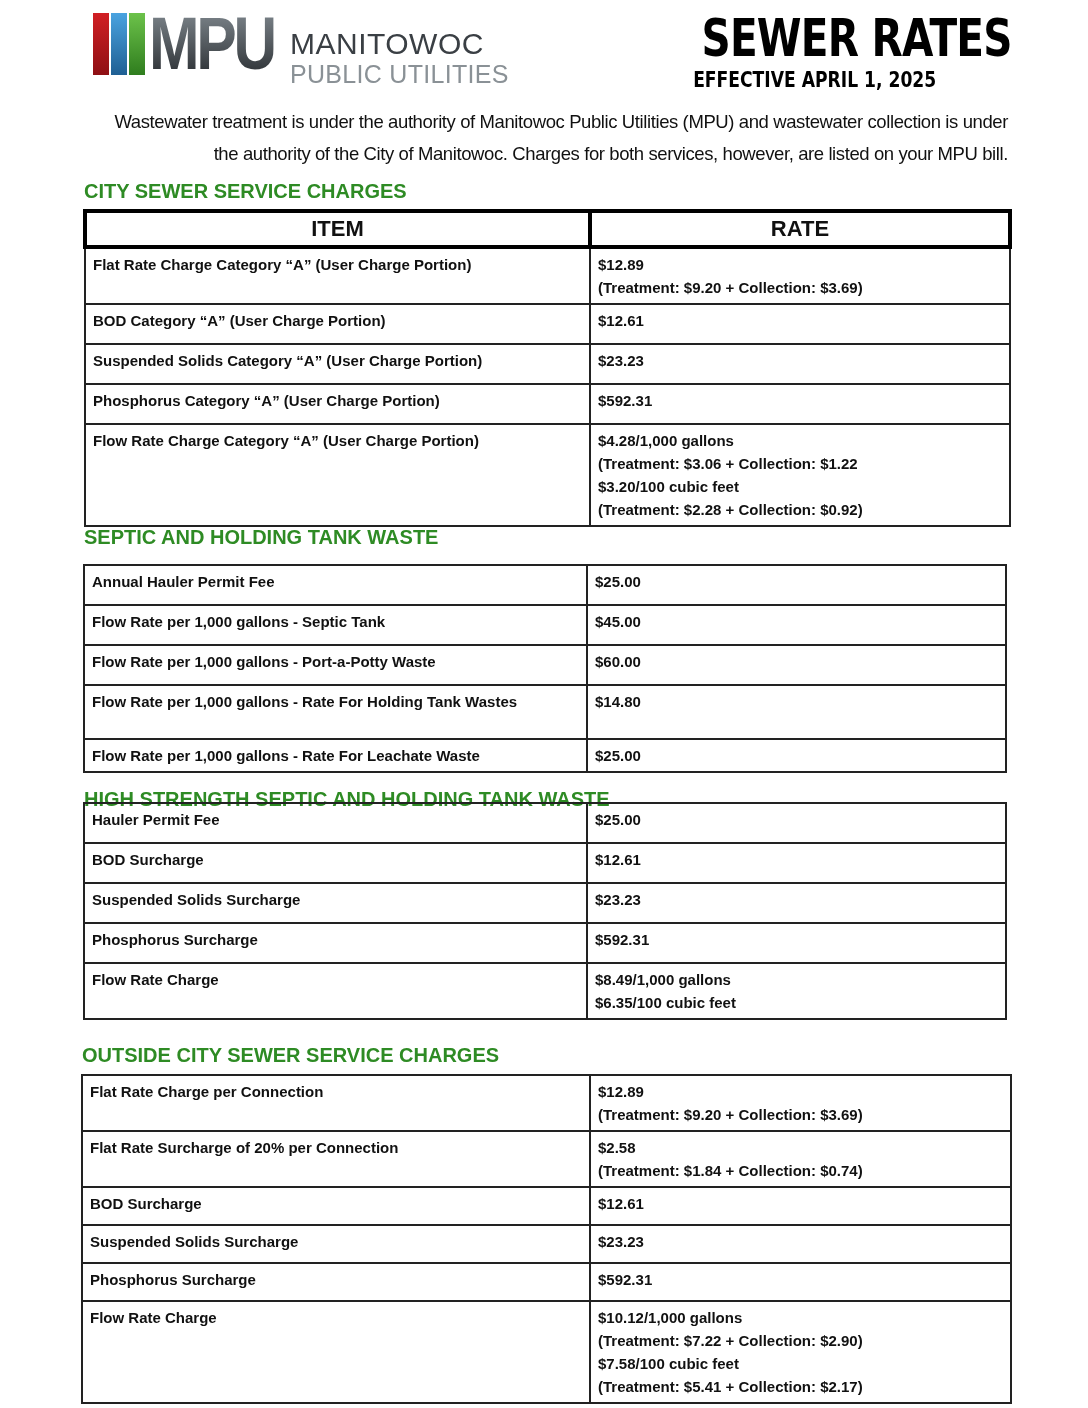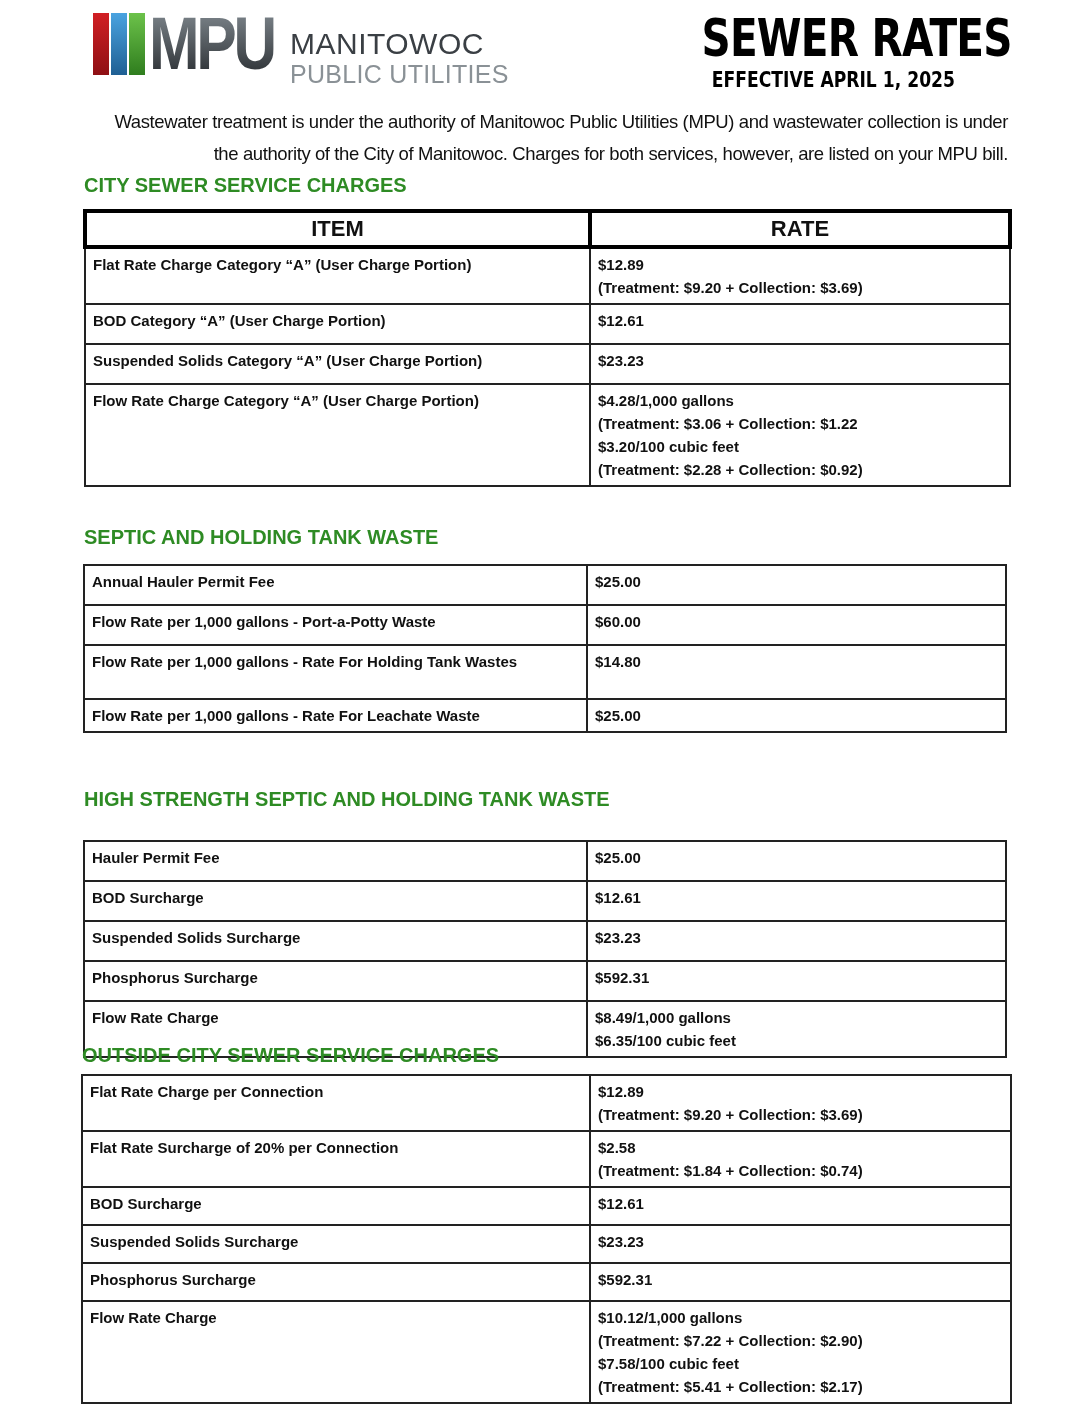--- a/index.html
+++ b/index.html
@@ -4,21 +4,21 @@
 <style>
   html, body { margin: 0; padding: 0; background: #ffffff; }
   body { width: 1088px; height: 1408px; position: relative; font-family: "Liberation Sans", sans-serif; color: #111; overflow: hidden; }
   .logo { position: absolute; left: 93px; top: 12px; height: 64px; display: flex; align-items: center; }
   .bars { display: flex; height: 62px; gap: 2px; }
   .bar { width: 16px; height: 62px; }
   .mpu-letters { font-family: "Liberation Sans", sans-serif; font-weight: 900; font-size: 74px; line-height: 62px; letter-spacing: -4px; color: #3e4347; margin-left: 4px; transform: scaleX(0.82); transform-origin: left center; background: linear-gradient(#7a8288, #2e3236); -webkit-background-clip: text; background-clip: text; -webkit-text-fill-color: transparent; }
   .logo-text { position: absolute; left: 290px; top: 28px; }
   .logo-text .l1 { font-size: 30px; line-height: 32px; color: #3a3f44; letter-spacing: 0.5px; }
   .logo-text .l2 { font-size: 25px; line-height: 28px; color: #8a9196; letter-spacing: 0.3px; }
-  .title { position: absolute; right: 76px; top: 8px; text-align: center; }
+  .title { position: absolute; right: 76px; top: 8px; text-align: left; }
   .title .t1 { font-family: "DejaVu Sans", sans-serif; font-weight: 700; font-size: 52px; line-height: 60px; letter-spacing: -1px; transform: scaleX(0.78); transform-origin: right center; color: #000; }
   .title .t2 { font-family: "DejaVu Sans", sans-serif; font-weight: 700; font-size: 22px; line-height: 24px; transform: scaleX(0.78); transform-origin: right center; margin-right: 38px; color: #000; }
   .intro { position: absolute; left: 96px; width: 912px; top: 106px; text-align: right; font-size: 18.5px; line-height: 32px; letter-spacing: -0.4px; color: #111; }
   .section-head { position: absolute; left: 84px; font-weight: 700; font-size: 20px; color: #2e8b24; letter-spacing: 0; }
   table { position: absolute; border-collapse: collapse; table-layout: fixed; }
   td, th { border: 2px solid #222; font-weight: 700; font-size: 15px; padding: 4px 7px 4px 7px; vertical-align: top; line-height: 23px; }
   th { font-size: 22px; text-align: center; padding: 2px 0; line-height: 28px; margin-top: 9px; }
   .hdr-row th { border: 4px solid #000; }
   td.rate { text-align: left; }
   .sub { display: block; }
@@ -39,21 +39,21 @@
   <div class="l2">PUBLIC UTILITIES</div>
 </div>
 
 <div class="title">
   <div class="t1">SEWER RATES</div>
   <div class="t2">EFFECTIVE APRIL 1, 2025</div>
 </div>
 
 <div class="intro">Wastewater treatment is under the authority of Manitowoc Public Utilities (MPU) and wastewater collection is under the authority of the City of Manitowoc.  Charges for both services, however, are listed on your MPU bill.</div>
 
-<div class="section-head" style="top:174px">CITY SEWER SERVICE CHARGES</div>
+<div class="section-head" style="top:180px">CITY SEWER SERVICE CHARGES</div>
 <table style="left:83px; top:209px; width:925px;">
   <colgroup>
       <col style="width:505px">
       <col style="width:420px">
     </colgroup>
   <tbody>
       <tr class="hdr-row">
     <th>ITEM</th>
     <th>RATE</th>
   </tr>
@@ -65,20 +65,24 @@
     </td>
   </tr>
   <tr style="height:40px">
     <td>BOD Category “A” (User Charge Portion)</td>
     <td class="rate">$12.61</td>
   </tr>
   <tr style="height:40px">
     <td>Suspended Solids Category “A” (User Charge Portion)</td>
     <td class="rate">$23.23</td>
   </tr>
+  <tr style="height:40px">
+    <td>Phosphorus Category “A” (User Charge Portion)</td>
+    <td class="rate">$592.31</td>
+  </tr>
   <tr style="height:100px">
     <td>Flow Rate Charge Category “A” (User Charge Portion)</td>
     <td class="rate">
       <span class="sub">$4.28/1,000 gallons</span>
       <span class="sub">(Treatment: $3.06 + Collection: $1.22</span>
       <span class="sub">$3.20/100 cubic feet</span>
       <span class="sub">(Treatment: $2.28 + Collection: $0.92)</span>
     </td>
   </tr>
 </tbody>
@@ -89,36 +93,40 @@
   <colgroup>
       <col style="width:503px">
       <col style="width:419px">
     </colgroup>
   <tbody>
       <tr style="height:40px">
     <td>Annual Hauler Permit Fee</td>
     <td class="rate">$25.00</td>
   </tr>
   <tr style="height:40px">
+    <td>Flow Rate per 1,000 gallons - Septic Tank</td>
+    <td class="rate">$45.00</td>
+  </tr>
+  <tr style="height:40px">
     <td>Flow Rate per 1,000 gallons - Port-a-Potty Waste</td>
     <td class="rate">$60.00</td>
   </tr>
   <tr style="height:54px">
     <td>Flow Rate per 1,000 gallons - Rate For Holding Tank Wastes</td>
     <td class="rate">$14.80</td>
   </tr>
   <tr style="height:24px">
     <td>Flow Rate per 1,000 gallons - Rate For Leachate Waste</td>
     <td class="rate">$25.00</td>
   </tr>
 </tbody>
   </table>
 
 <div class="section-head" style="top:788px">HIGH STRENGTH SEPTIC AND HOLDING TANK WASTE</div>
-<table style="left:83px; top:840px; width:922px;">
+<table style="left:83px; top:802px; width:922px;">
   <colgroup>
       <col style="width:503px">
       <col style="width:419px">
     </colgroup>
   <tbody>
       <tr style="height:40px">
     <td>Hauler Permit Fee</td>
     <td class="rate">$25.00</td>
   </tr>
   <tr style="height:40px">

